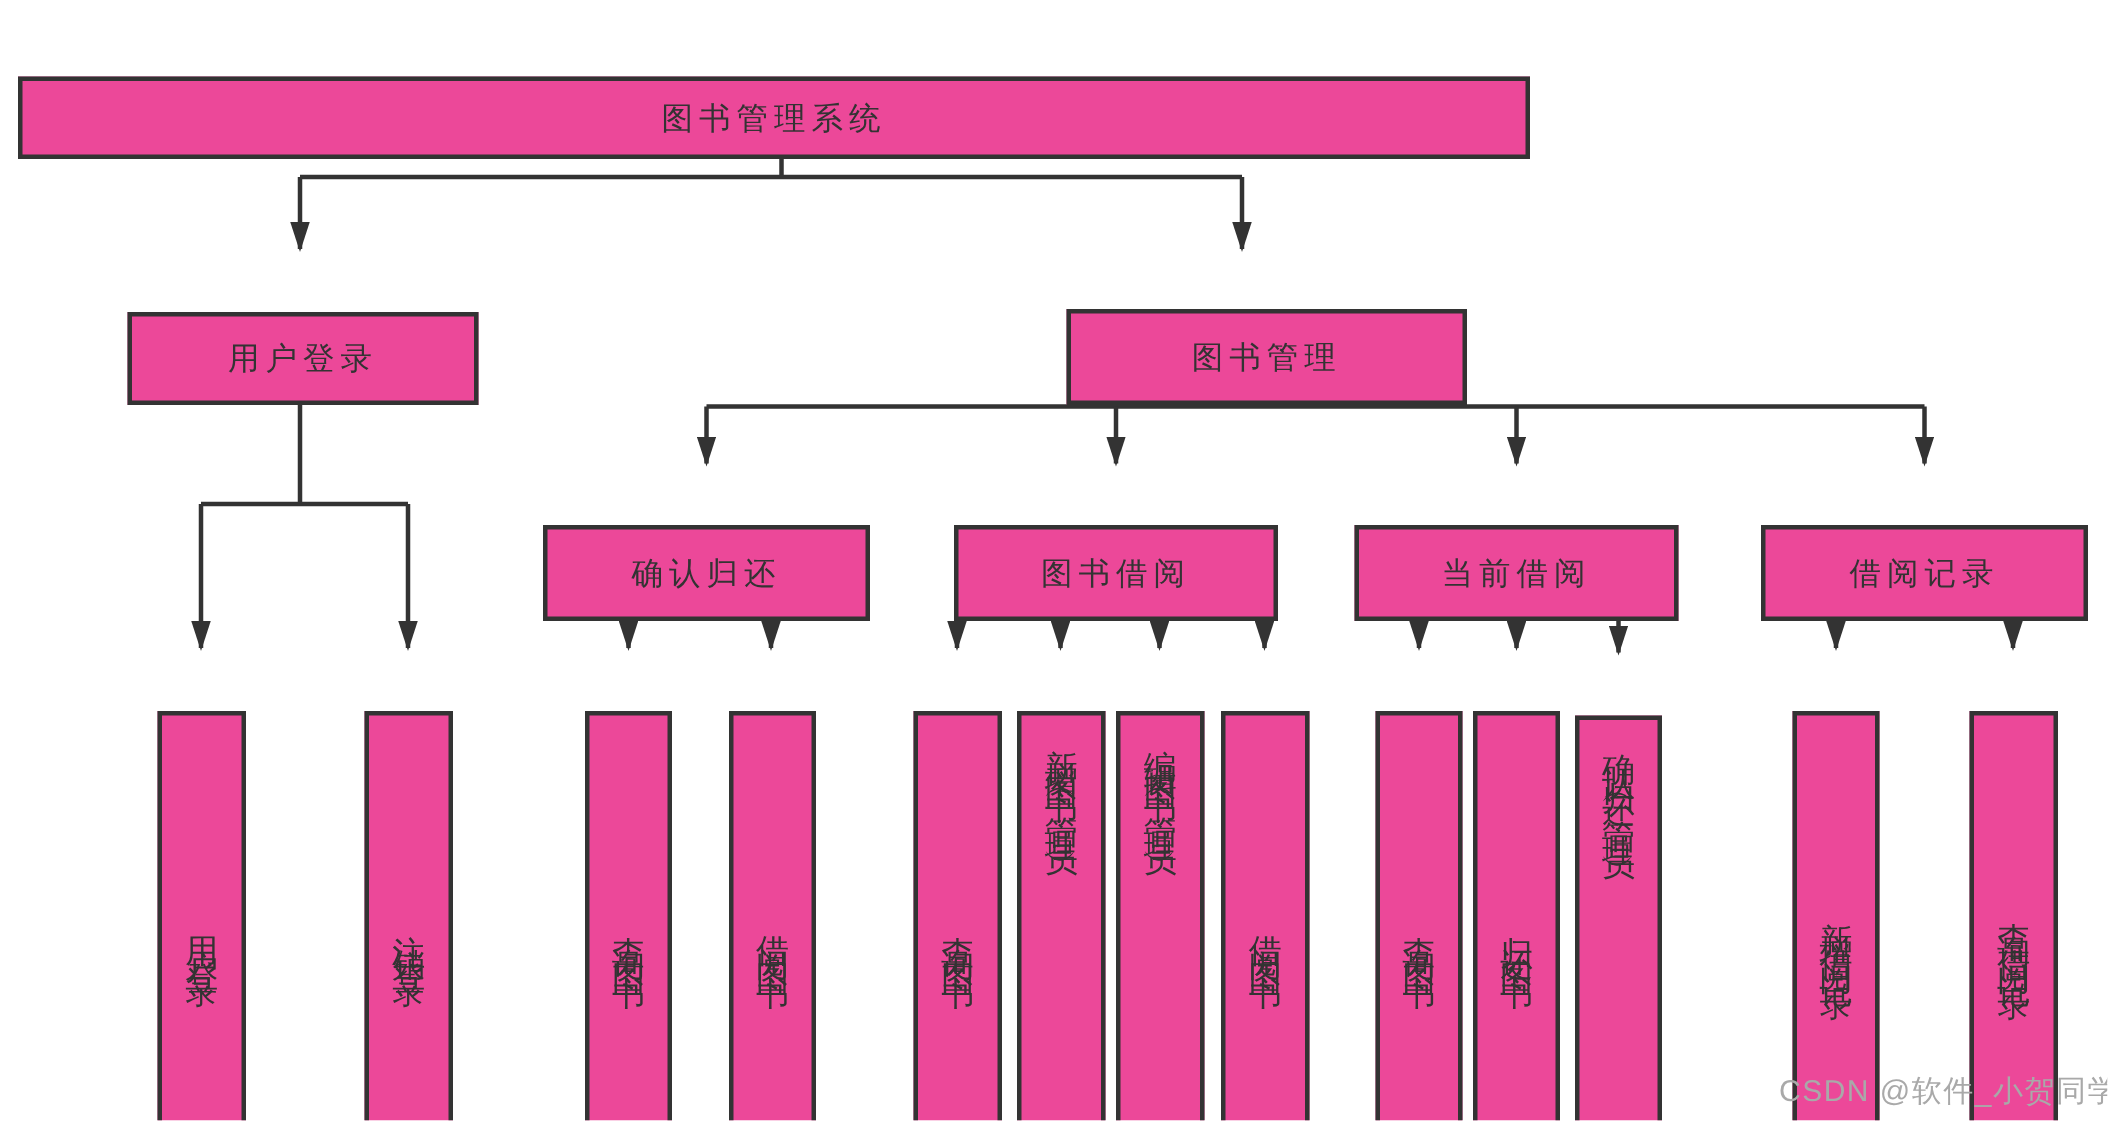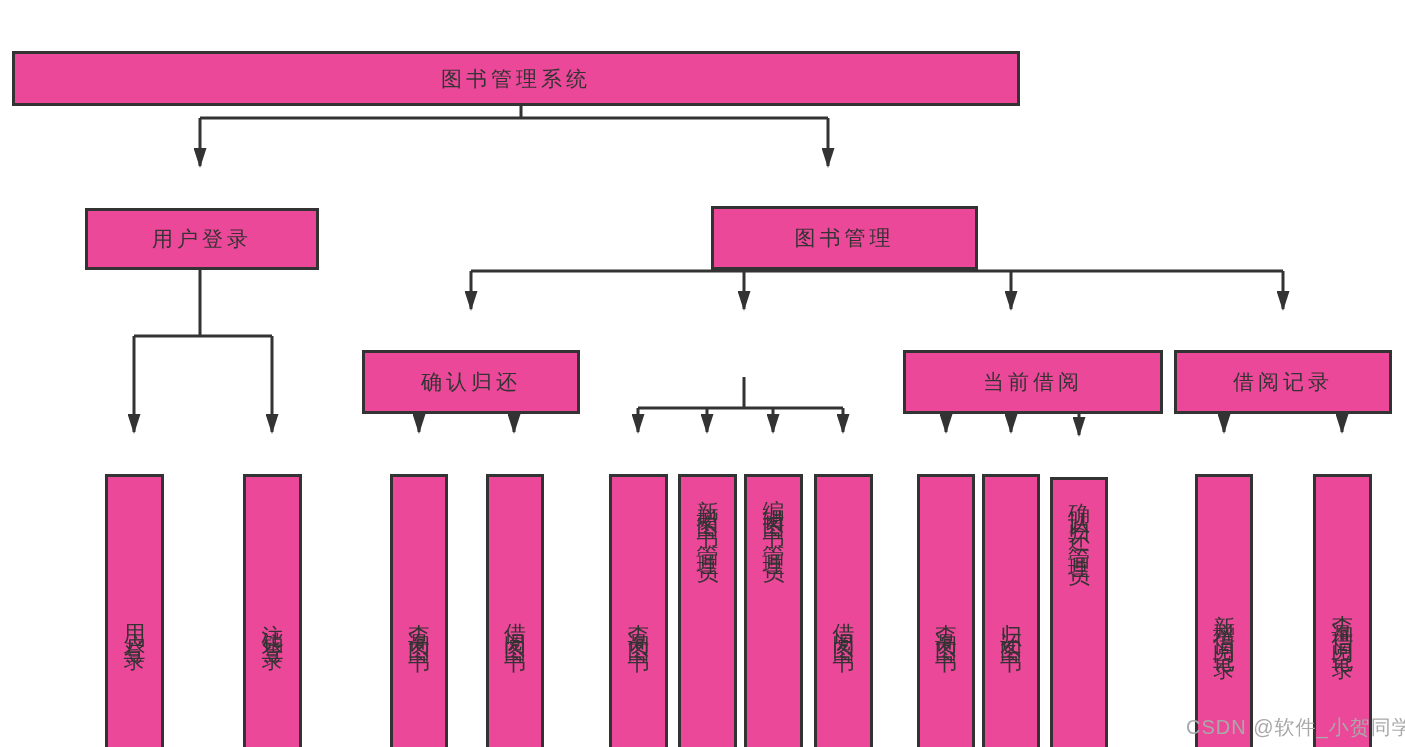--- a/index.html
+++ b/index.html
@@ -116,21 +116,22 @@
       <path d="M1342,408 V432" marker-end="url(#arw)"></path>
     </g>
   </svg>
 
   <div class="box hbox" style="left:12px;top:14px;width:1008px;height:55px">图书管理系统</div>
 
   <div class="box hbox" style="left:85px;top:171px;width:234px;height:62px">用户登录</div>
   <div class="box hbox" style="left:711px;top:169px;width:267px;height:64px">图书管理</div>
 
   <div class="box hbox" style="left:362px;top:313px;width:218px;height:64px">确认归还</div>
-  <div class="box hbox" style="left:903px;top:313px;width:260px;height:64px">当前借阅</div>
+  <div class="box hbox" style="left:636px;top:313px;width:216px;height:64px">图书借阅</div>
+  <div class="box hbox" style="left:903px;top:313px;width:216px;height:64px">当前借阅</div>
   <div class="box hbox" style="left:1174px;top:313px;width:218px;height:64px">借阅记录</div>
 
   <div class="box vbox" style="left:105px;top:437px;width:59px;height:300px">用户登录</div>
   <div class="box vbox" style="left:243px;top:437px;width:59px;height:300px">注销登录</div>
 
   <div class="box vbox" style="left:390px;top:437px;width:58px;height:300px">查询图书</div>
   <div class="box vbox" style="left:486px;top:437px;width:58px;height:300px">借阅图书</div>
 
   <div class="box vbox" style="left:609px;top:437px;width:59px;height:300px">查询图书</div>
   <div class="box vbox vtop" style="left:678px;top:437px;width:59px;height:300px">新增图书（管理员）</div>

